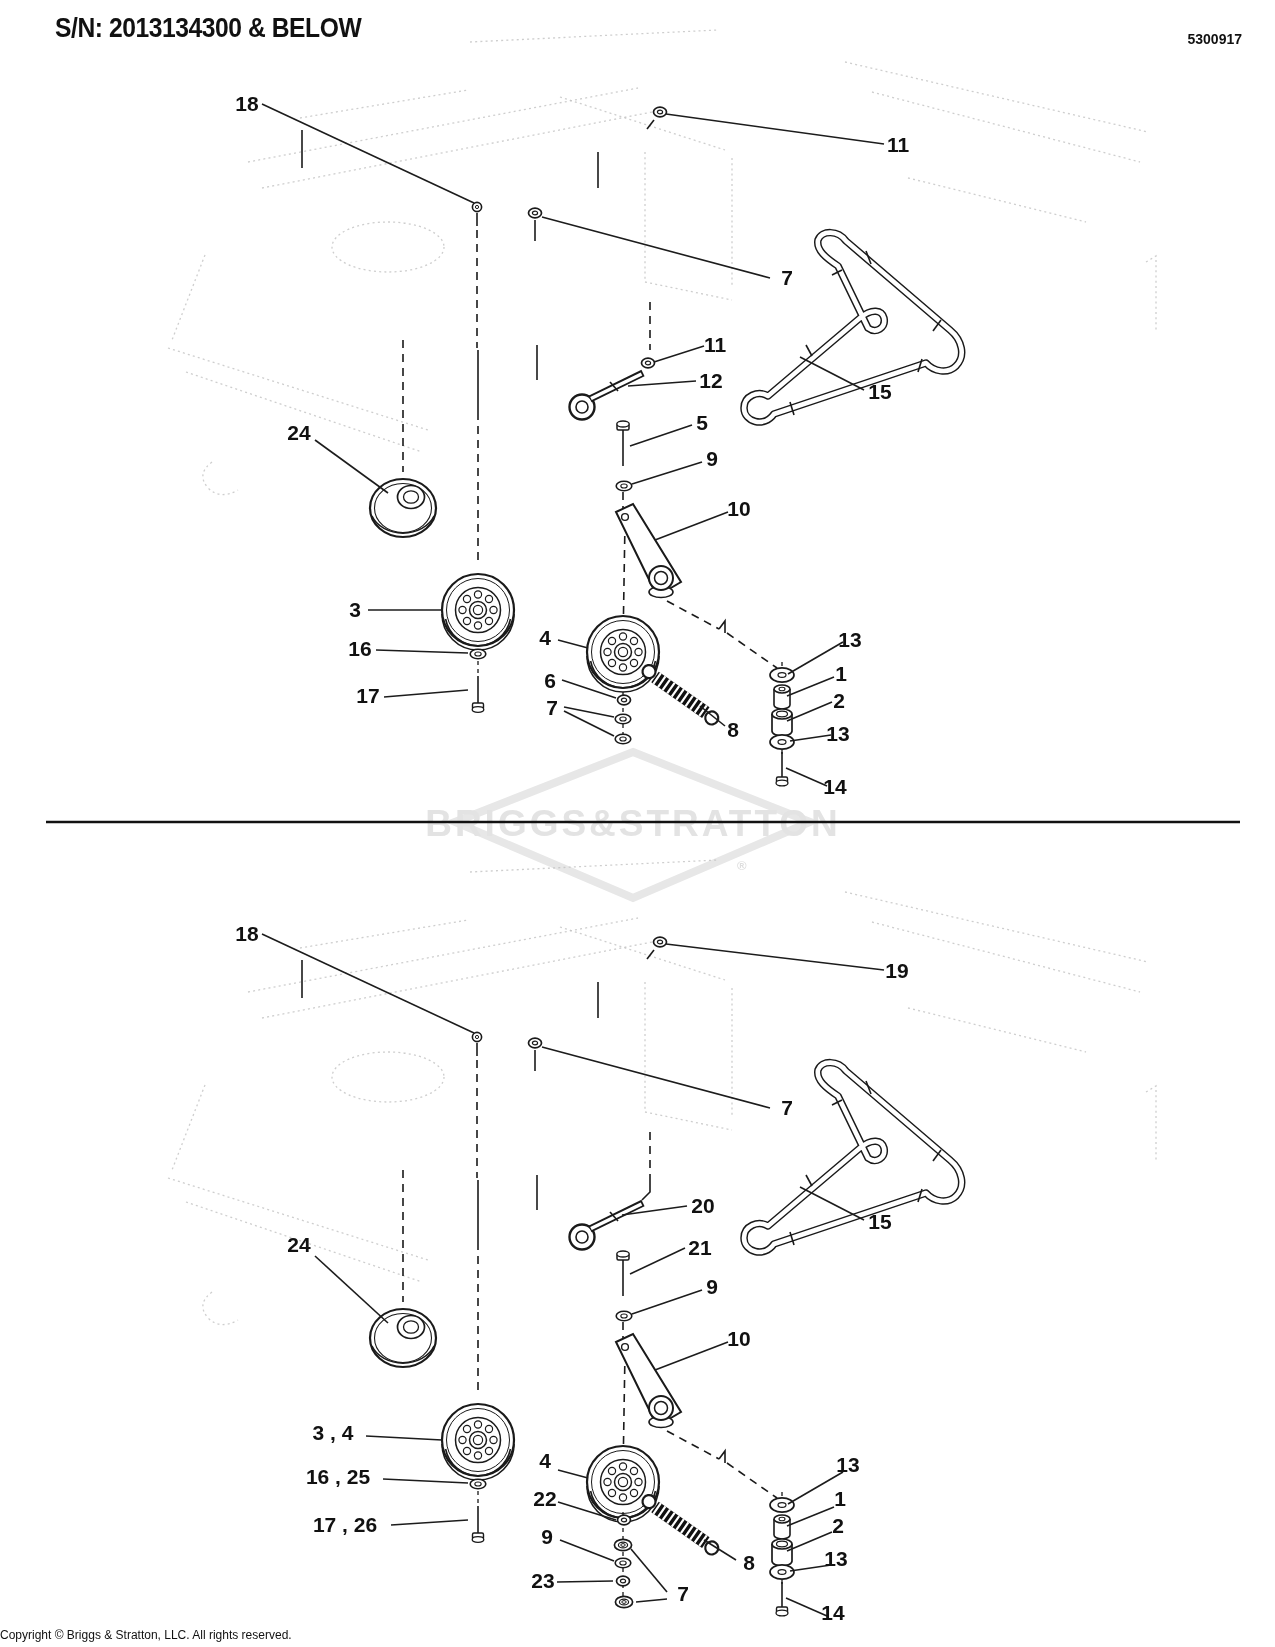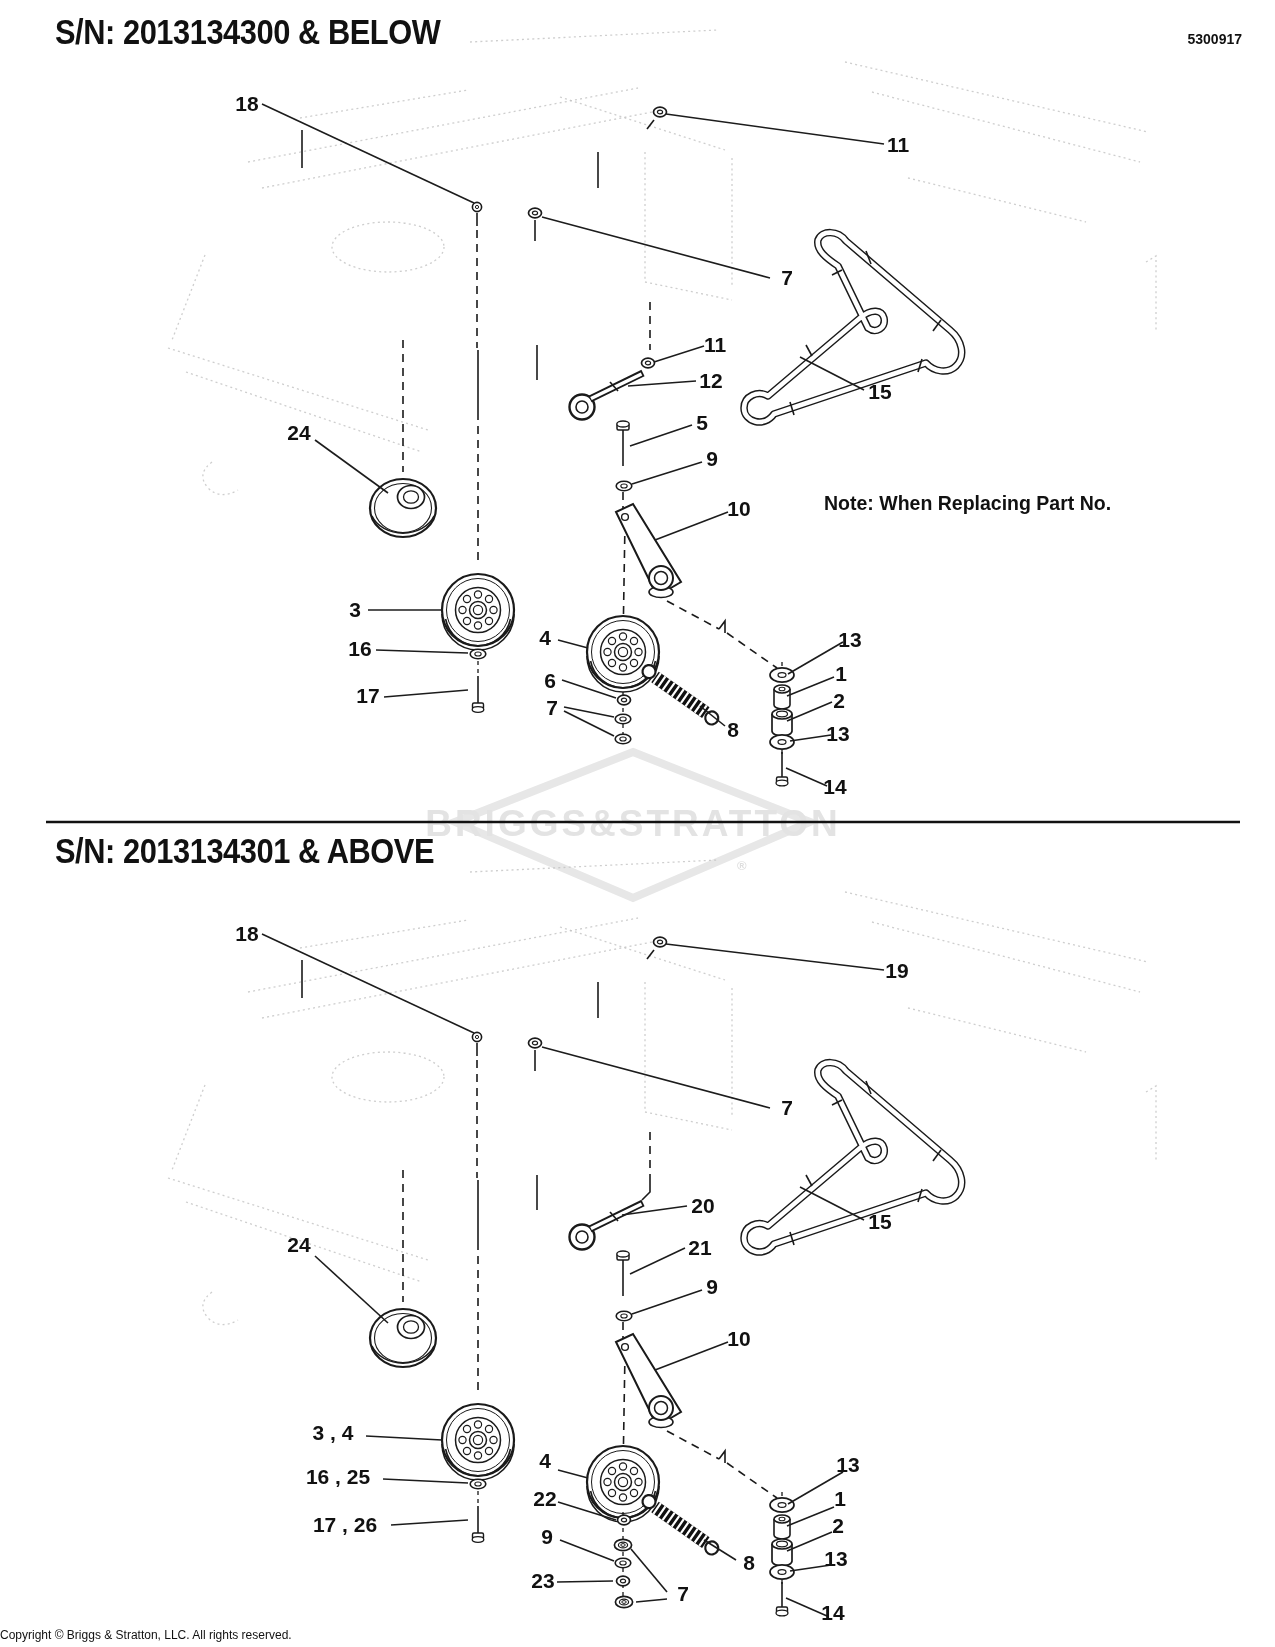--- a/index.html
+++ b/index.html
@@ -1,20 +1,20 @@
 <!DOCTYPE html>
 <html><head>
 <meta charset="utf-8">
 <style>
   html,body{margin:0;padding:0;background:#fff;}
   #page{position:relative;width:1275px;height:1647px;background:#fff;overflow:hidden;
         font-family:"Liberation Sans",sans-serif;color:#111;}
   #art{position:absolute;left:0;top:0;z-index:1;}
   .overlay{position:absolute;z-index:2;}
-  .sn-title{font-weight:bold;font-size:35px;letter-spacing:-.5px;white-space:nowrap;}
+  .sn-title{font-weight:bold;font-size:28px;letter-spacing:-.5px;white-space:nowrap;}
   .sn-title .sq{display:inline-block;transform:scaleX(.88);transform-origin:left;}
   #docnum{right:33px;top:31px;font-weight:bold;font-size:14px;}
   #note{left:824px;top:490px;font-weight:bold;font-size:19.5px;line-height:27.5px;white-space:nowrap;}
   #copyright{left:0;top:1628px;width:100%;text-align:left;font-weight:normal;font-size:12px;}
   
   .ln{stroke:#1c1c1c;stroke-width:1.6;fill:none;}
   .co{font-family:"Liberation Sans",sans-serif;font-weight:bold;font-size:21px;fill:#111;
       text-anchor:middle;}
   .pt{stroke:#1a1a1a;fill:#fff;}
   .dash{stroke:#1a1a1a;stroke-width:1.6;fill:none;stroke-dasharray:8 6;}
@@ -344,20 +344,16 @@
     <text class="co" x="836" y="1566">13</text>
     <text class="co" x="833" y="1620">14</text>
   </g>
 </svg>
 
 <div class="overlay sn-title" style="left:55px;top:12px">
   <span class="sq">S/N: 2013134300 &amp; BELOW</span>
 </div>
 <div class="overlay" id="docnum">5300917</div>
 <div class="overlay" id="note">
-  <div>Note:  When Replacing Part No.</div>
-</div>
-<div class="overlay sn-title" style="left:55px;top:831px">
-  <span class="sq">S/N: 2013134301 &amp; ABOVE</span>
 </div>
 <div class="overlay" id="copyright">Copyright © Briggs &amp; Stratton, LLC. All rights reserved.</div>
 
 </div>
 
 </body></html>

